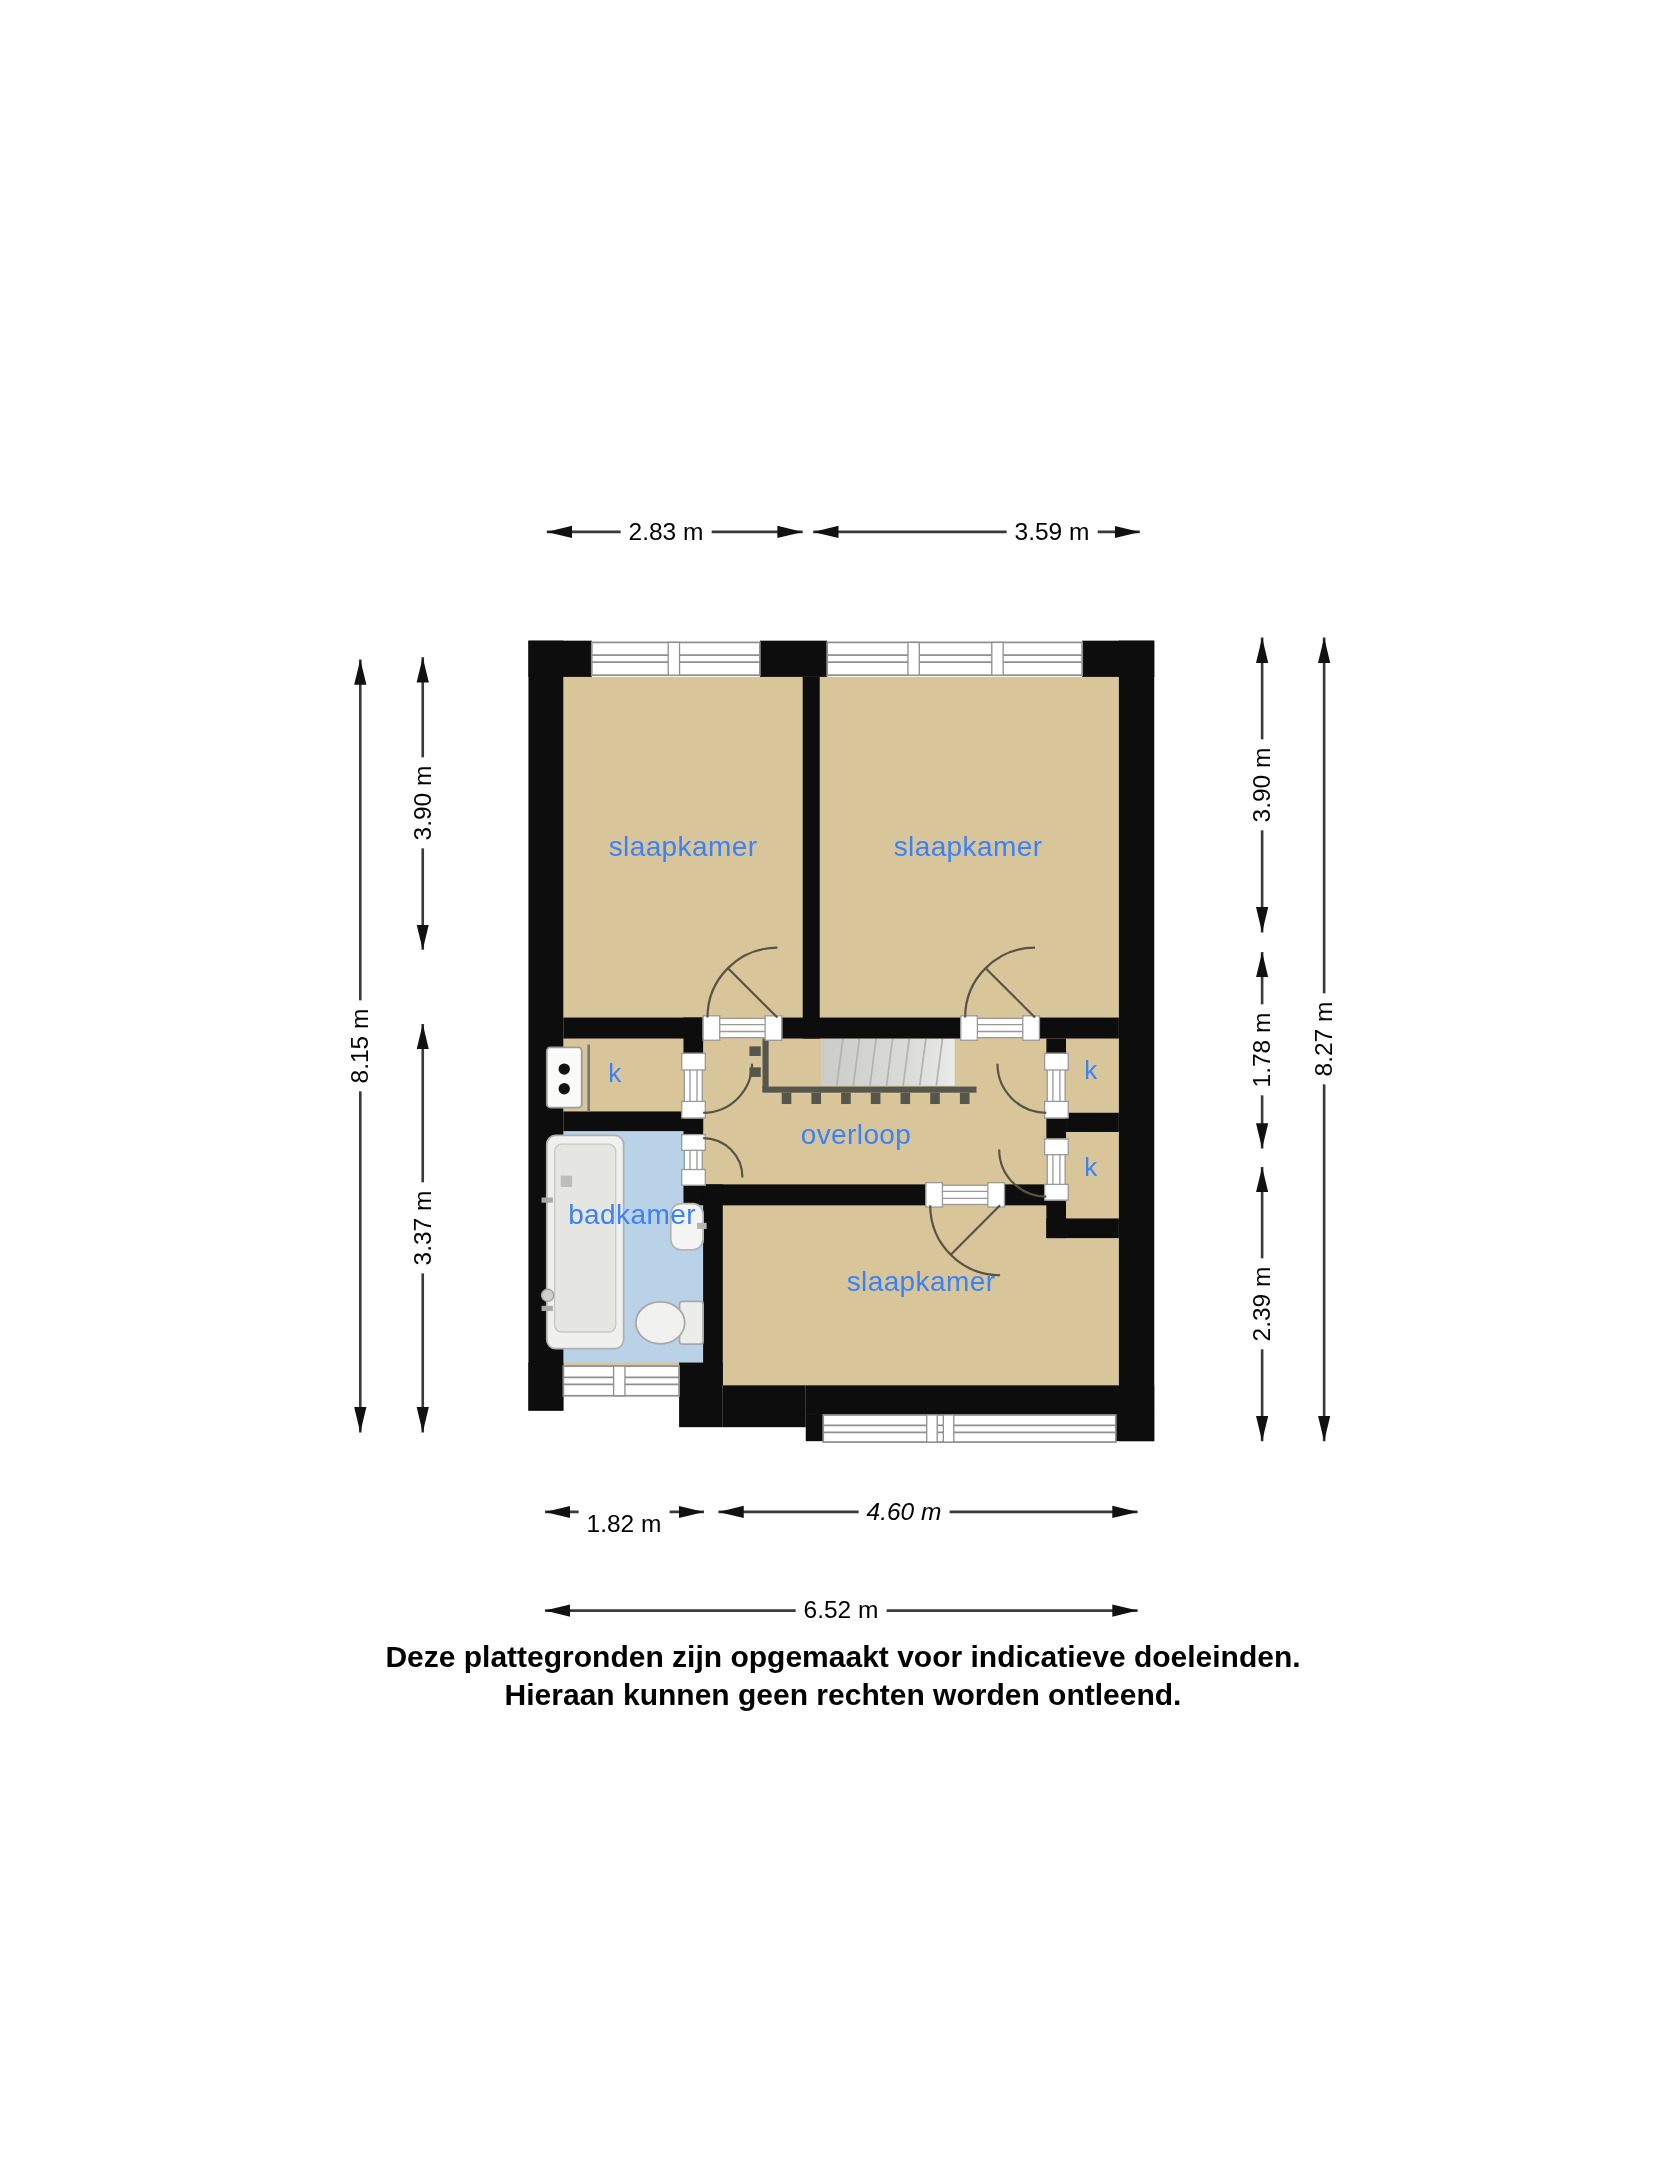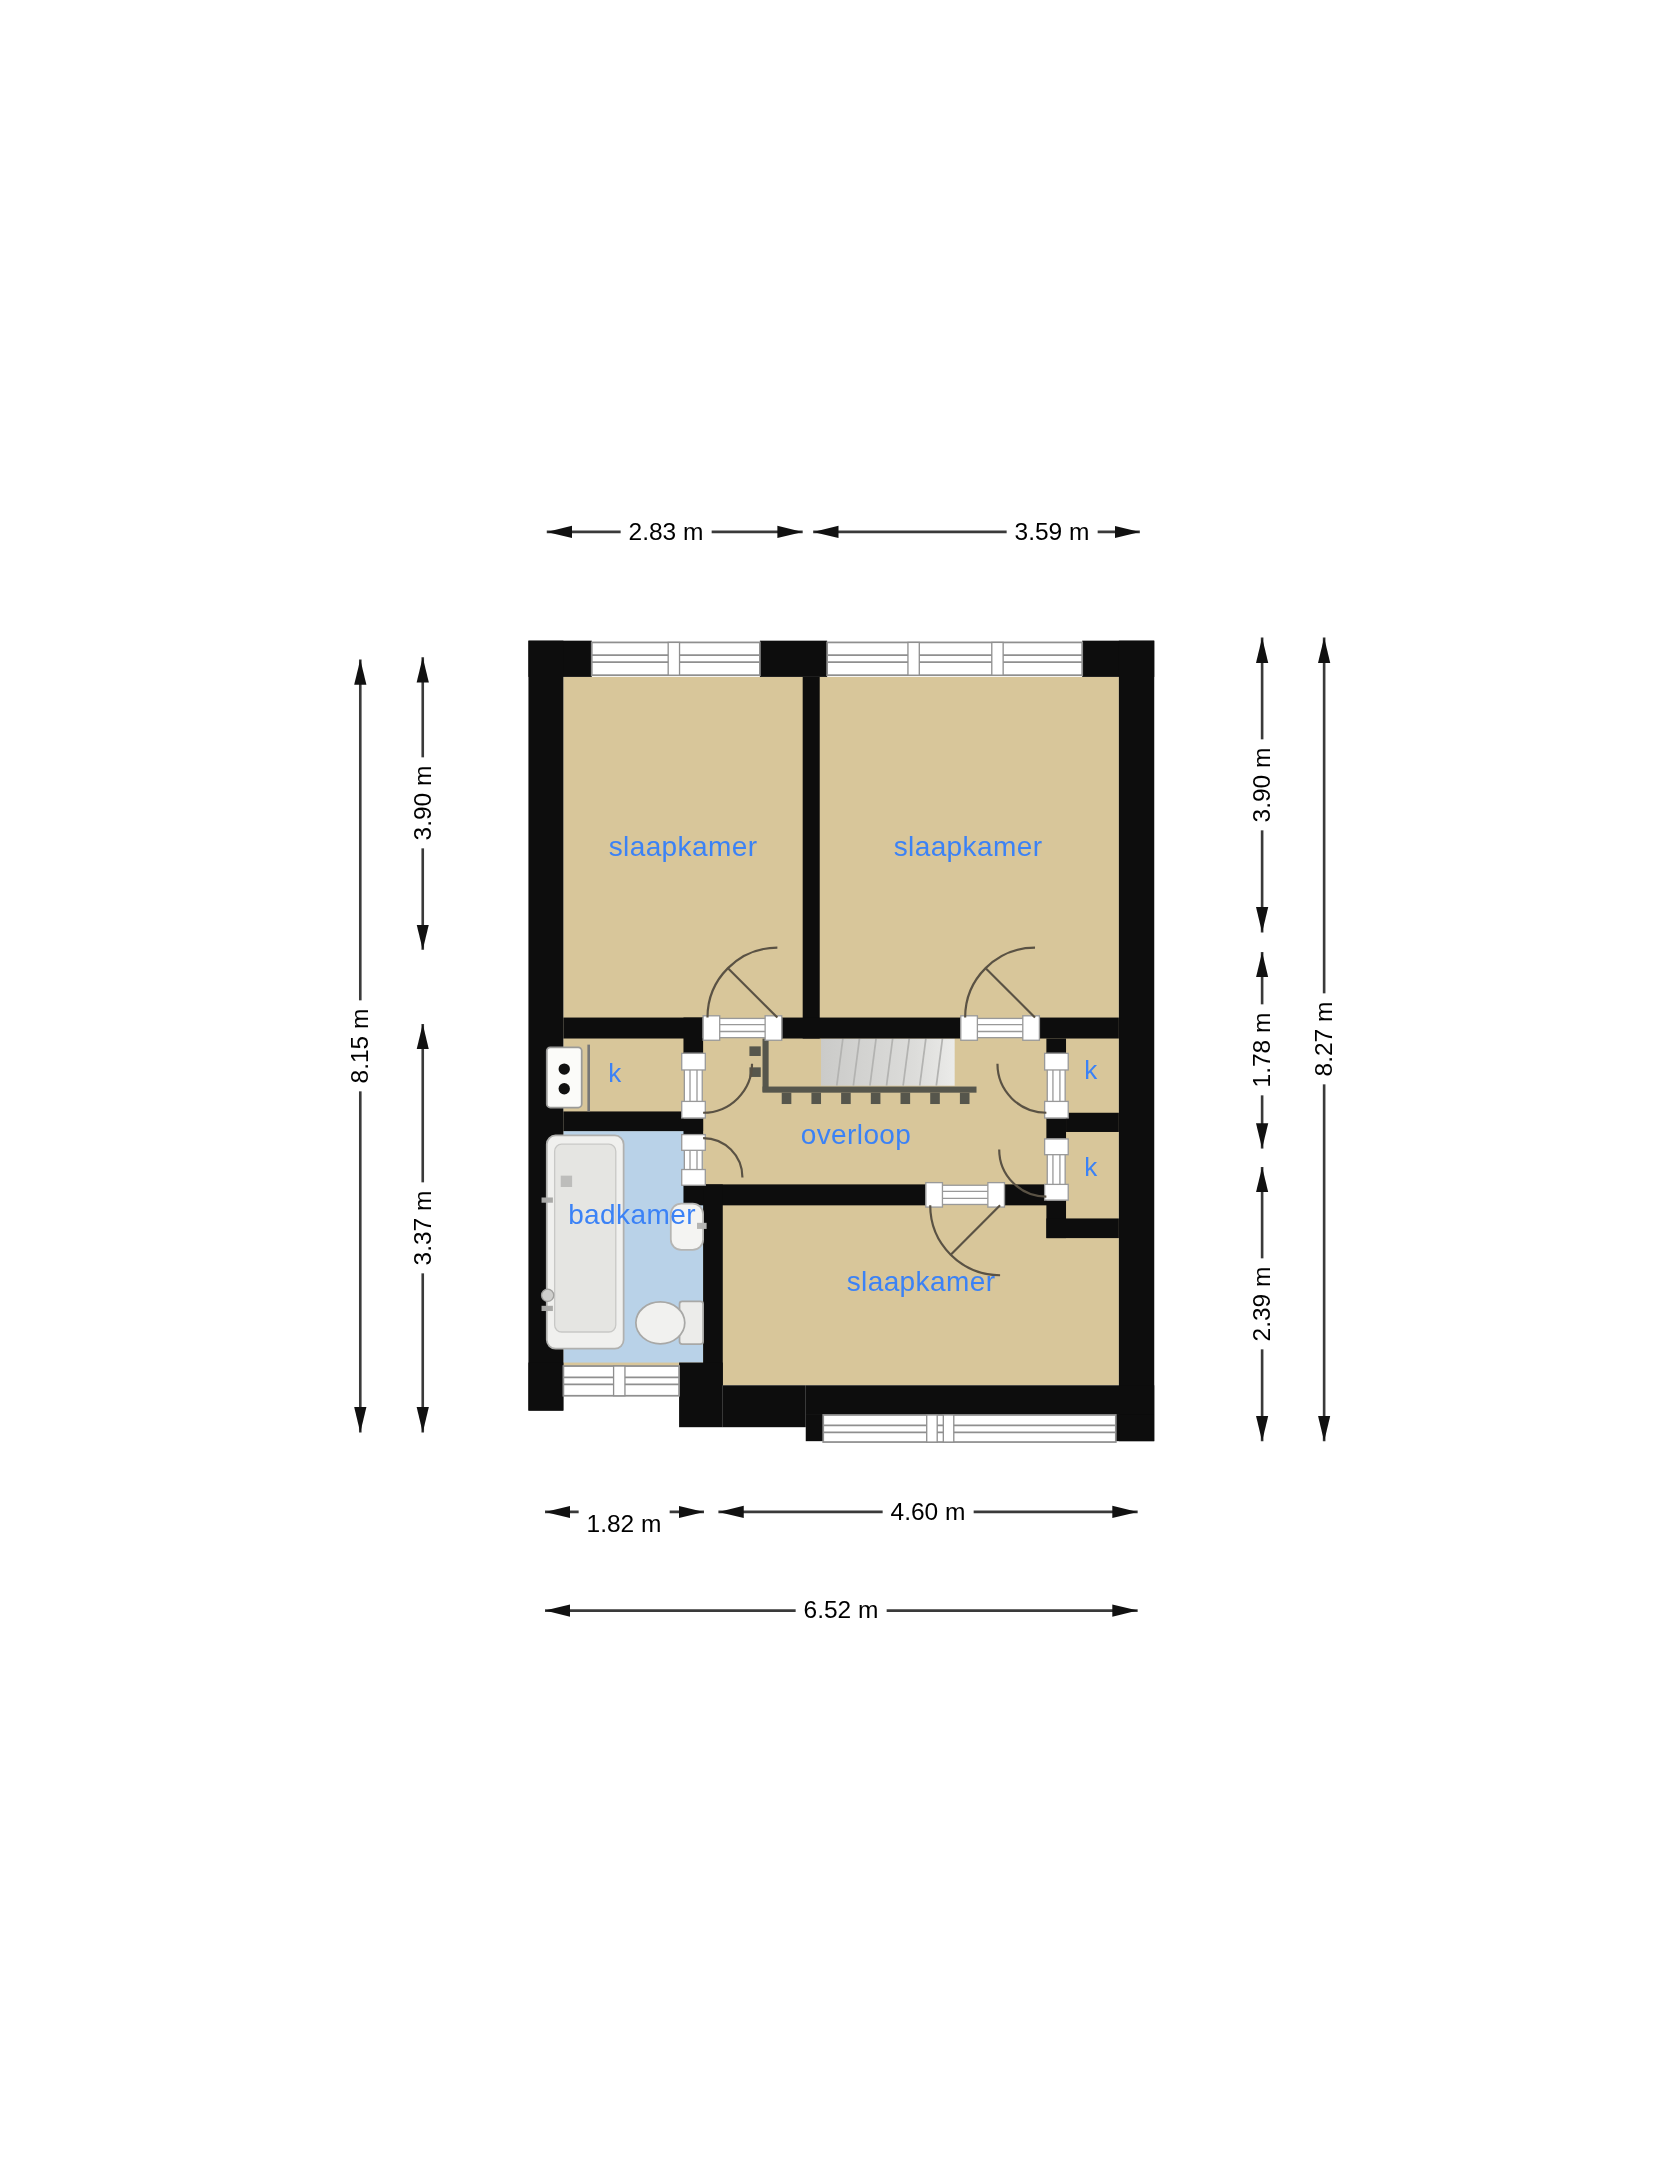--- a/index.html
+++ b/index.html
@@ -272,18 +272,22 @@
   <div class="dim-label v" style="left:360px;top:1046px;">8.15 m</div>
   <div class="dim-label v" style="left:423px;top:803px;">3.90 m</div>
   <div class="dim-label v" style="left:423px;top:1228px;">3.37 m</div>
 
   <div class="dim-label v" style="left:1262px;top:785px;">3.90 m</div>
   <div class="dim-label v" style="left:1262px;top:1050px;">1.78 m</div>
   <div class="dim-label v" style="left:1262px;top:1304px;">2.39 m</div>
   <div class="dim-label v" style="left:1324px;top:1039px;">8.27 m</div>
 
   <div class="dim-label" style="left:624px;top:1512px;margin-top:12px;">1.82 m</div>
-  <div class="dim-label" style="left:928px;top:1512px;">4.60 m</div>
+  <div class="dim-label" style="left:904px;top:1512px;font-style:italic;">4.60 m</div>
   <div class="dim-label" style="left:841px;top:1610px;">6.52 m</div>
 
+  <div class="disclaimer">
+    <div>Deze plattegronden zijn opgemaakt voor indicatieve doeleinden.</div>
+    <div>Hieraan kunnen geen rechten worden ontleend.</div>
+  </div>
 
 </div>
 
 
 </body></html>

